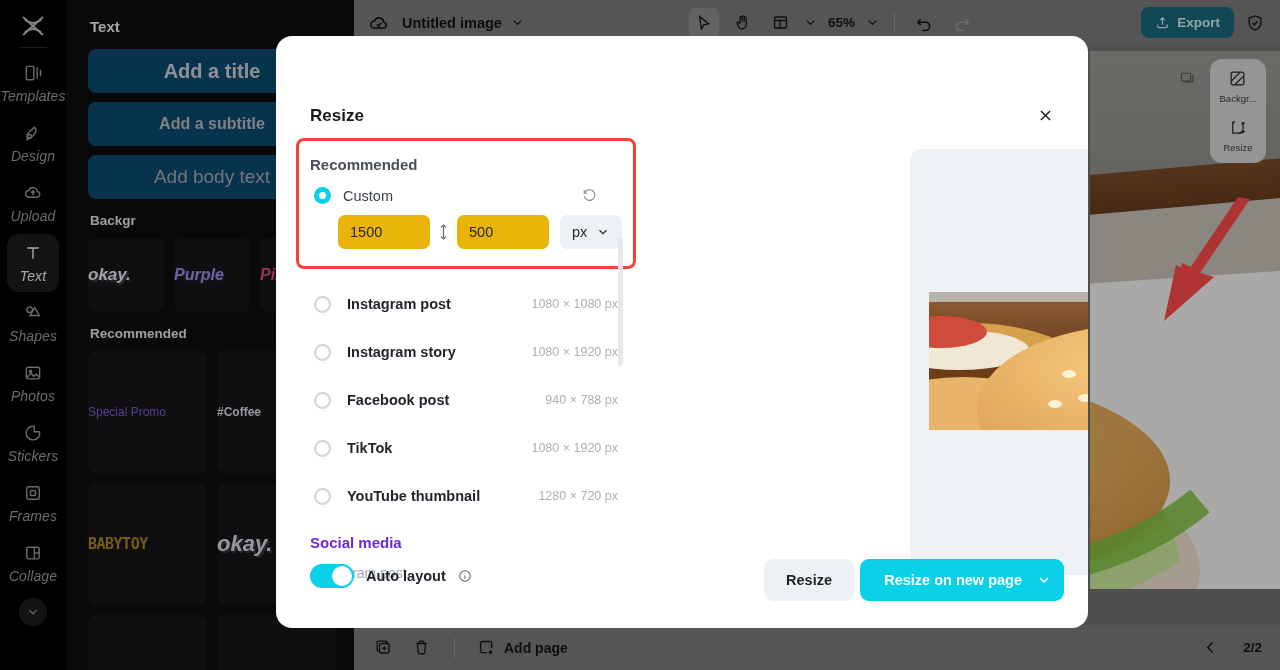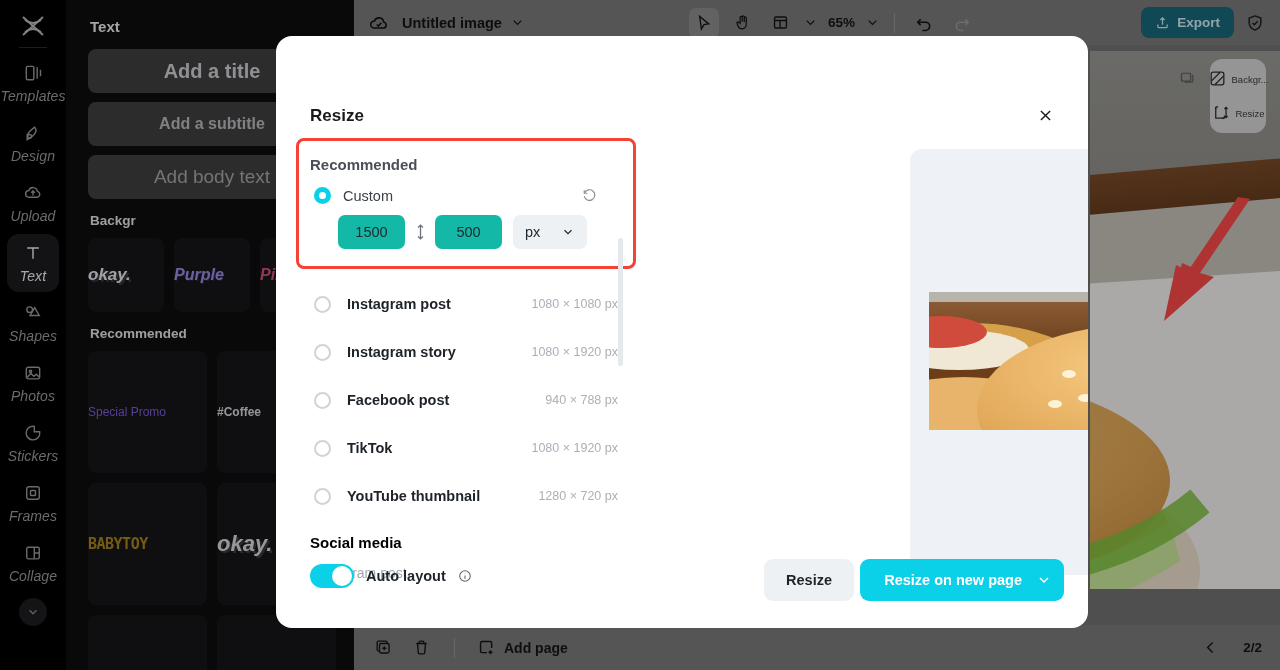--- a/index.html
+++ b/index.html
@@ -31,21 +31,21 @@
     display:flex; align-items:center; justify-content:center; margin-top:4px; cursor:pointer;
   }
 
   
   .panel {
     position:absolute; left:66px; top:0; width:288px; height:670px;
     background:#0d0d0f; padding:12px 18px 0 22px; overflow:hidden;
   }
   .panel-title { color:#ededf0; font-size:15px; font-weight:bold; margin:6px 0 14px 2px; }
   .tbtn {
-    height:44px; background:#404040; border-radius:8px; display:flex; align-items:center;
+    height:44px; background:#0c4a6e; border-radius:8px; display:flex; align-items:center;
     justify-content:center; margin-bottom:9px; cursor:pointer;
   }
   .tbtn.t1 { font-size:20px; font-weight:bold; color:#cfcfd4; }
   .tbtn.t2 { font-size:16px; font-weight:bold; color:#b9b9bf; }
   .tbtn.t3 { font-size:19px; color:#a6a6ad; }
   .sec-h { color:#e3e3e8; font-size:13.5px; font-weight:bold; margin:14px 0 10px 2px; }
   .grid3 { display:grid; grid-template-columns:repeat(3,1fr); gap:10px; }
   .thumb {
     height:74px; background:#161619; border-radius:8px; display:flex;
     align-items:center; overflow:hidden; cursor:pointer;
@@ -89,21 +89,21 @@
     position:absolute; left:736px; top:6px; width:196px; height:538px;
     overflow:hidden; background:#8a8a8a;
   }
   .food { position:absolute; left:-440px; top:-40px; width:700px; height:640px; }
 
   .float-tools {
     position:absolute; right:14px; top:14px; width:56px; padding:10px 0;
     background:#d6d6d6; border-radius:12px; display:flex; flex-direction:column;
     align-items:center; gap:14px;
   }
-  .ft-item { display:flex; align-items:center; gap:4px; color:#2c2c2c; cursor:pointer; }
+  .ft-item { display:flex; flex-direction:column; align-items:center; gap:4px; color:#2c2c2c; cursor:pointer; }
   .ft-item .ic { width:20px; height:20px; }
   .ft-item .lb { font-size:9.5px; color:#3a3a3a; }
   .layers-ic { position:absolute; right:84px; top:24px; color:#5a5a5a; }
 
   .arrow-svg { position:absolute; right:18px; top:150px; width:120px; height:130px; pointer-events:none; }
 
   .botbar {
     position:absolute; left:0; bottom:0; right:0; height:45px; background:#7a7a7a;
     display:flex; align-items:center; padding:0 18px; gap:16px;
   }
@@ -135,40 +135,40 @@
   .radio.on { border:none; background:#0ad1e8; }
   .radio.on::after {
     content:""; position:absolute; left:5px; top:5px; width:7px; height:7px;
     border-radius:50%; background:#fff;
   }
   .cust-lbl { font-size:14.5px; color:#3b4149; margin-left:12px; }
   .reset-ic { margin-left:auto; margin-right:24px; color:#8b9198; cursor:pointer; display:flex; }
 
   .size-row { display:flex; align-items:center; gap:7px; margin:11px 0 0 36px; }
   .num-in {
-    width:67px; height:34px; background:#14b8a6; border:none; border-radius:7px;
-    font-size:14.5px; color:#242a31; padding:0 12px; font-family:"Liberation Sans", sans-serif;text-align:center;
+    width:92px; height:34px; background:#eab308; border:none; border-radius:7px;
+    font-size:14.5px; color:#242a31; padding:0 12px; font-family:"Liberation Sans", sans-serif;
   }
   .link-btn {
     width:16px; height:24px; display:flex; align-items:center; justify-content:center;
     color:#6d737a; cursor:pointer;
   }
   .unit-sel {
     width:74px; height:34px; background:#eef1f4; border-radius:7px; display:flex;
     align-items:center; justify-content:space-between; padding:0 12px; font-size:14.5px;
     color:#242a31; cursor:pointer; margin-left:4px;
   }
 
   .preset-list { position:absolute; left:0; top:146px; width:320px; }
   .preset {
     display:flex; align-items:center; height:48px; padding:0 4px 0 12px; cursor:pointer;
   }
   .preset .pname { font-size:14.5px; font-weight:bold; color:#1e232a; margin-left:16px; }
   .preset .pdim { margin-left:auto; font-size:12.5px; color:#a9b0b7; }
-  .sec2-h { font-size:15px; font-weight:bold; color:#000000; margin:14px 0 0 8px; }
+  .sec2-h { font-size:15px; font-weight:bold; color:#6d28d9; margin:14px 0 0 8px; }
   .sec2-item { font-size:14px; color:#a3a9b0; margin:14px 0 0 12px; }
 
   .scroll-track {
     position:absolute; left:316px; top:104px; width:5px; height:128px;
     background:#e6e9ec; border-radius:3px;
   }
 
   
   .preview {
     position:absolute; left:634px; top:113px; width:428px; height:426px;

